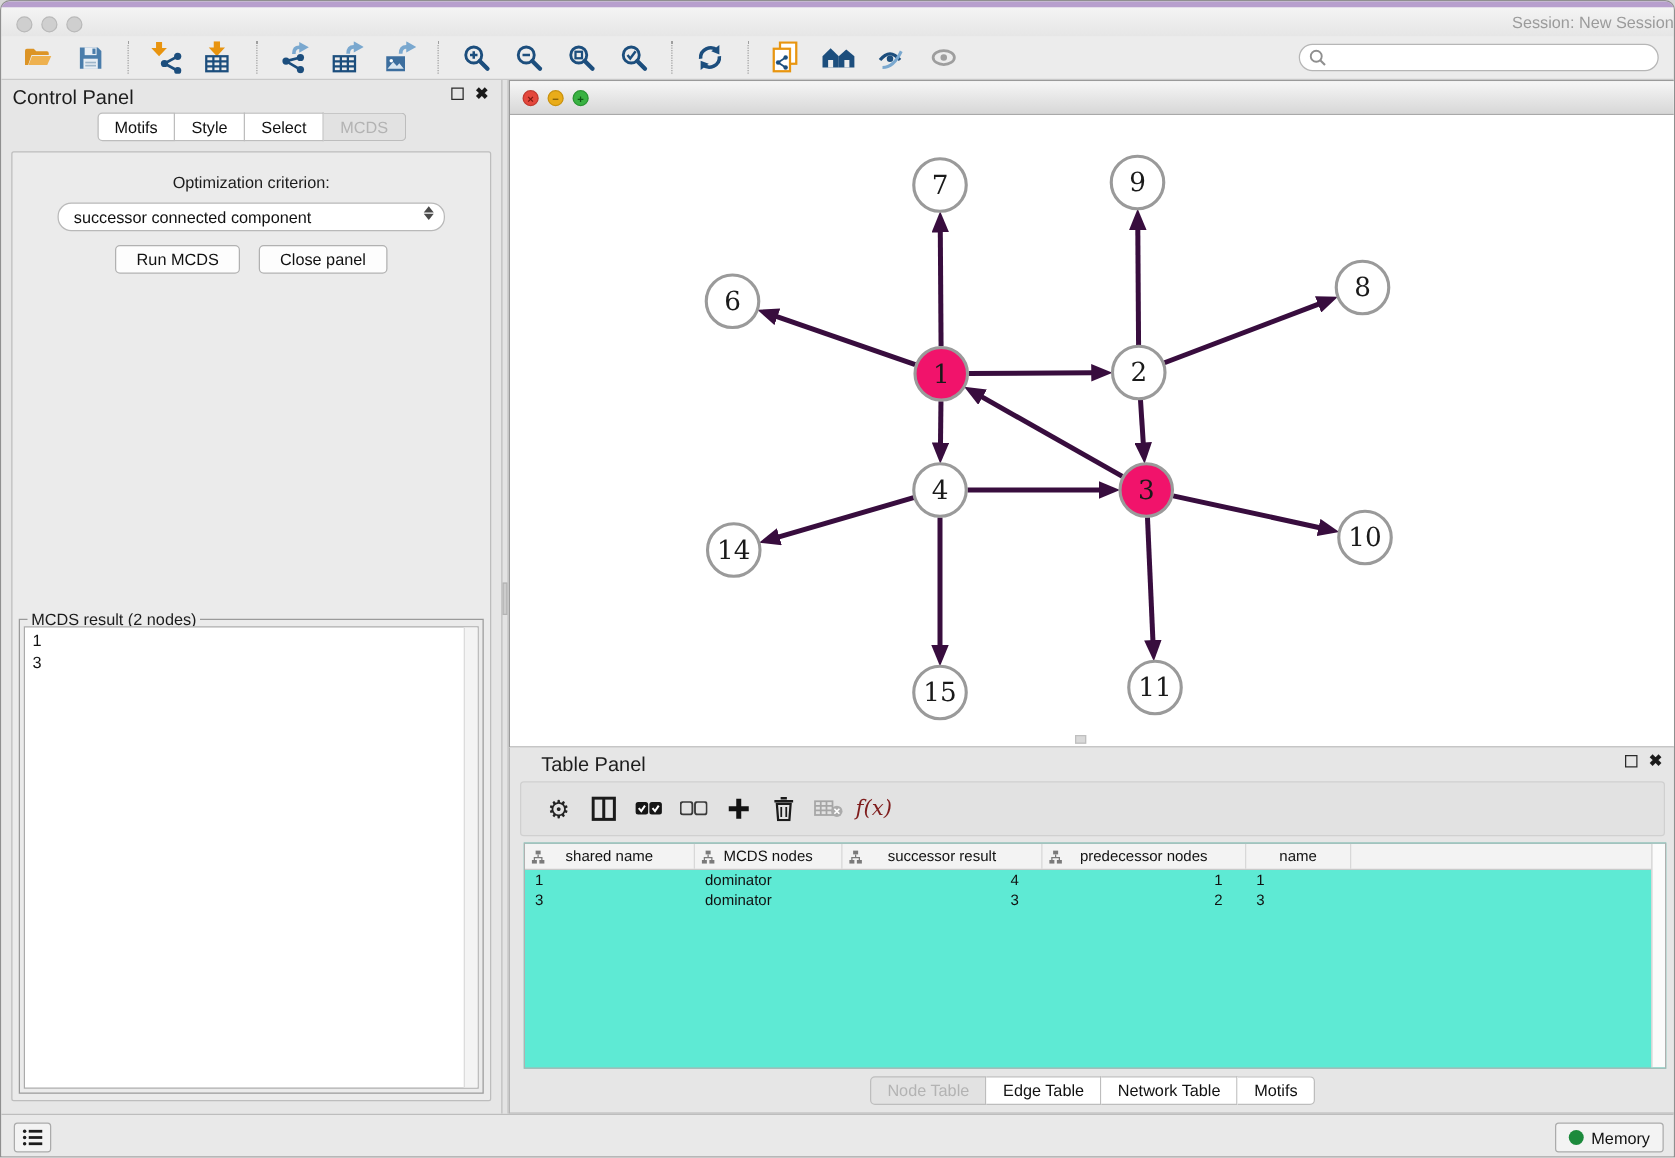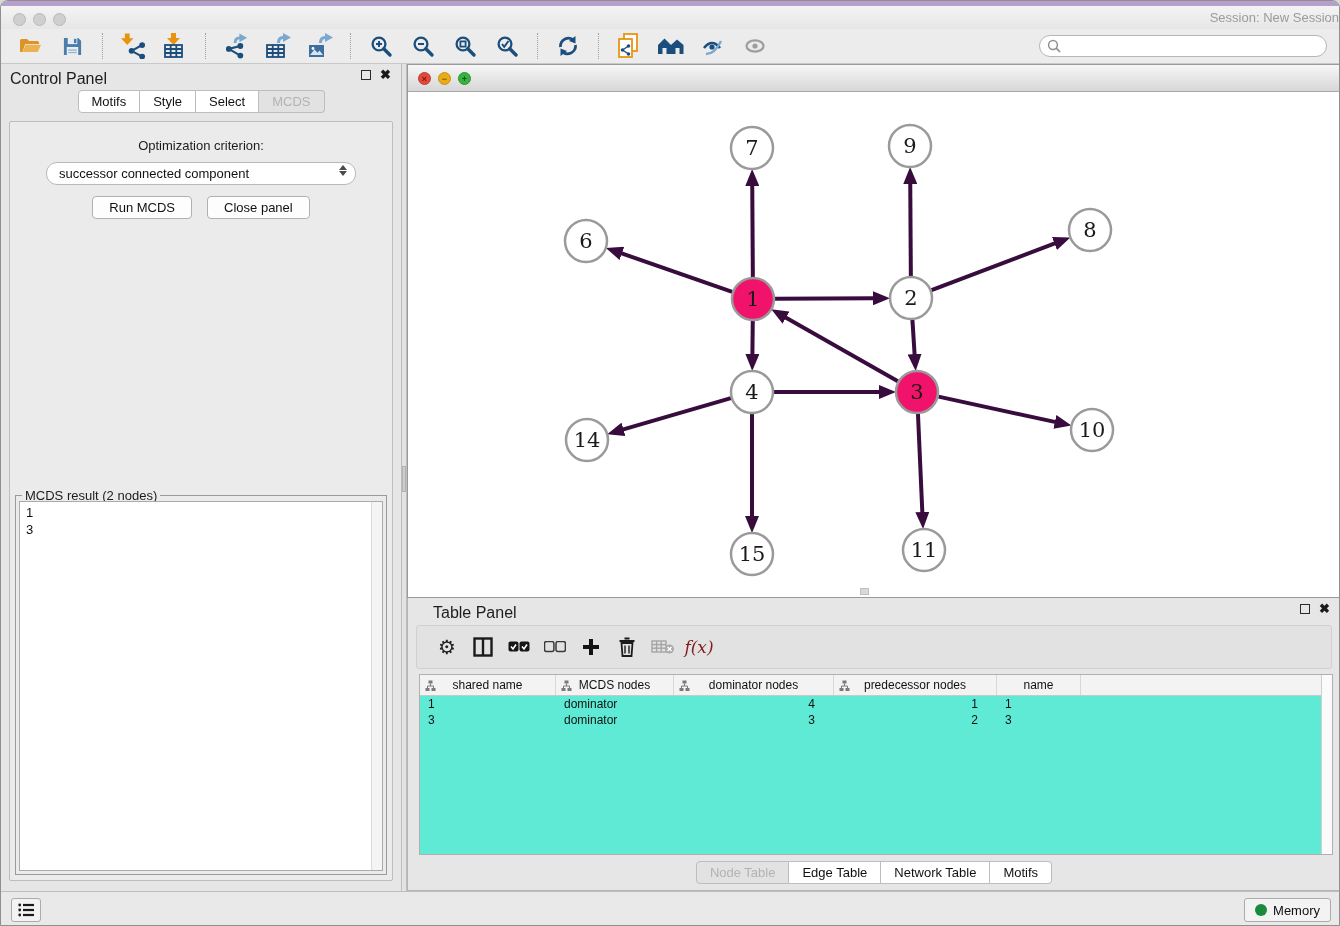--- a/index.html
+++ b/index.html
@@ -469,21 +469,21 @@
             </svg>
             <span>MCDS nodes</span>
           </div>
           <div class="th" style="width: 160px;">
             <svg width="11" height="11" class="sorticon">
               <rect x="3.5" y="0.5" width="4" height="3" fill="#7a7a7a"></rect>
               <path d="M5.5 3.5 V6 M2.5 8 V6 H8.5 V8" stroke="#7a7a7a" fill="none"></path>
               <rect x="0.5" y="8" width="4" height="3" fill="#7a7a7a"></rect>
               <rect x="6.5" y="8" width="4" height="3" fill="#7a7a7a"></rect>
             </svg>
-            <span>dominator nodes</span>
+            <span>successor result</span>
           </div>
           <div class="th" style="width: 163px;">
             <svg width="11" height="11" class="sorticon">
               <rect x="3.5" y="0.5" width="4" height="3" fill="#7a7a7a"></rect>
               <path d="M5.5 3.5 V6 M2.5 8 V6 H8.5 V8" stroke="#7a7a7a" fill="none"></path>
               <rect x="0.5" y="8" width="4" height="3" fill="#7a7a7a"></rect>
               <rect x="6.5" y="8" width="4" height="3" fill="#7a7a7a"></rect>
             </svg>
             <span>predecessor nodes</span>
           </div>

